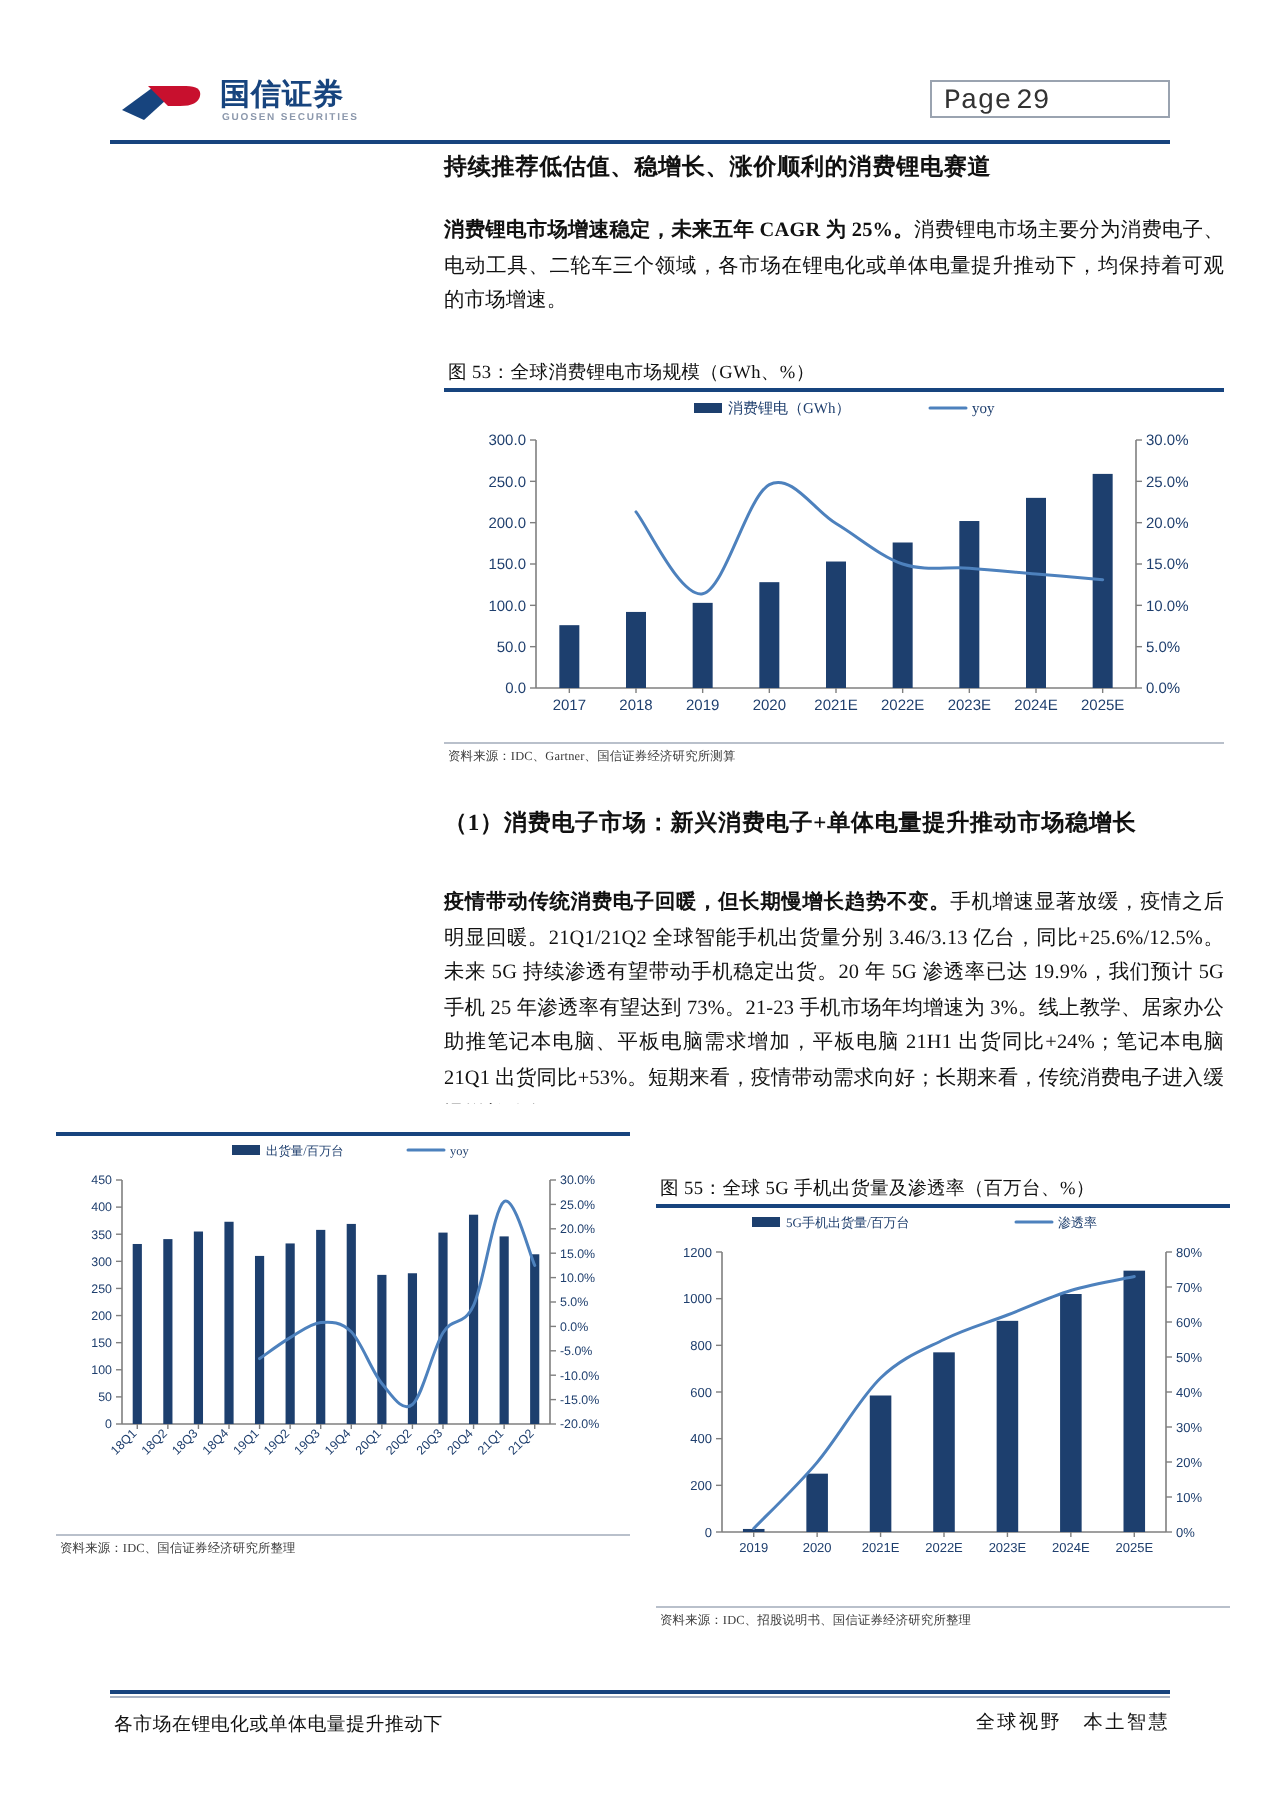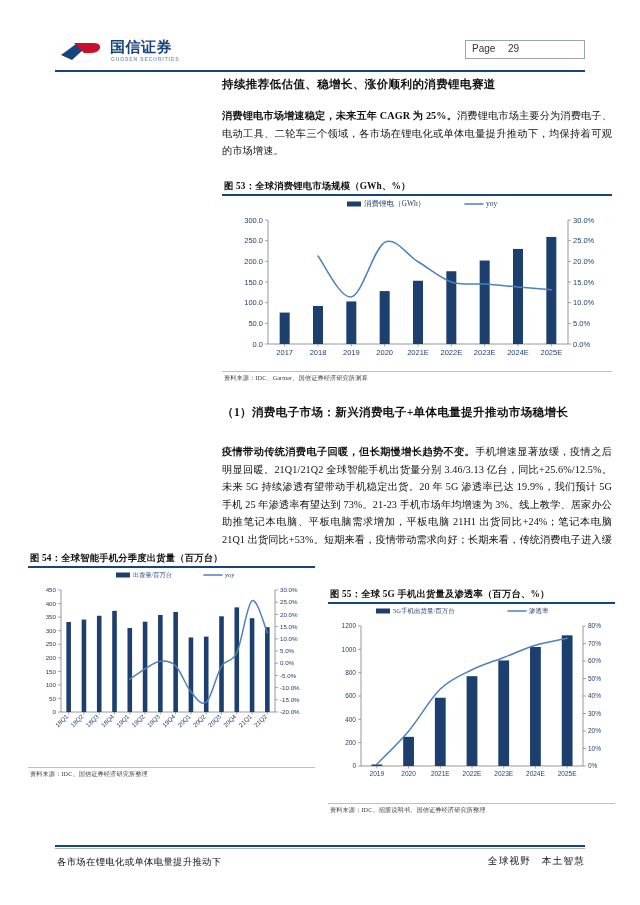--- a/index.html
+++ b/index.html
@@ -13,34 +13,34 @@
   
   .header{position:absolute;left:55px;top:36px;width:530px;height:32px;}
   .logo{position:absolute;left:5px;top:2px;width:165px;height:30px;}
   .logo-mark{position:absolute;left:0;top:3px;width:46px;height:20px;}
   .logo-cn{position:absolute;left:50px;top:0px;font-family:Liberation Sans, sans-serif;
     font-size:15px;font-weight:700;color:#17447e;letter-spacing:.5px;}
   .logo-en{position:absolute;left:51px;top:18px;font-family:"Liberation Sans",sans-serif;
     font-size:5px;font-weight:700;color:#8d99ad;letter-spacing:.9px;}
   .pagebox{position:absolute;right:0;top:4px;width:118px;height:17px;
     border:1px solid #9aa3b0;background:#fff;}
-  .pagebox span{position:absolute;left:6px;top:2px;font-family:Liberation Sans, sans-serif;
-    font-size:10px;color:#333;}
+  .pagebox span{position:absolute;left:6px;top:2px;font-family:Liberation Mono, monospace;
+    font-size:14px;color:#333;}
   .pagebox span.num{left:42px;}
   .headrule{position:absolute;left:55px;top:70px;width:530px;height:2px;background:#17447e;}
 
   
   .content{position:absolute;left:222px;top:76px;width:390px;}
   h1.sect{font-size:11.5px;font-weight:700;margin:0 0 14px 0;letter-spacing:.4px;line-height:1.5;}
   p.para{font-size:10.2px;line-height:1.72;margin:0;text-align:justify;letter-spacing:.1px;}
   p.para b{font-weight:700;}
 
   
   .fig{position:absolute;background:#fff;}
-  .fig-title{font-size:9.3px;font-weight:700;letter-spacing:.2px;color:#111;}
+  .fig-title{font-size:9.3px;font-weight:400;letter-spacing:.2px;color:#111;}
   .fig-rule{height:1.6px;background:#17447e;}
   .fig-src{font-size:6.2px;color:#3b3b3b;letter-spacing:.1px;
     font-family:"Liberation Serif",serif;}
   .fig-srcline{height:1px;background:#b9c0cb;}
 
   
   #fig53{left:222px;top:180px;width:390px;height:215px;}
   #fig53 .fig-title{position:absolute;left:2px;top:0;}
   #fig53 .fig-rule{position:absolute;left:0;top:14px;width:390px;}
   #fig53 .plotwrap{position:absolute;left:0;top:18px;width:390px;height:170px;}
@@ -177,21 +177,20 @@
     <div class="fig-srcline"></div>
     <div class="fig-src">资料来源：IDC、Gartner、国信证券经济研究所测算</div>
   </div>
 
   <div class="content" style="top:404px;">
     <h1 class="sect" style="margin-bottom:22px;">（1）消费电子市场：新兴消费电子+单体电量提升推动市场稳增长</h1>
     <p class="para"><b>疫情带动传统消费电子回暖，但长期慢增长趋势不变。</b><span>手机增速显著放缓，疫情之后明显回暖。21Q1/21Q2 全球智能手机出货量分别 3.46/3.13 亿台，同比+25.6%/12.5%。未来 5G 持续渗透有望带动手机稳定出货。20 年 5G 渗透率已达 19.9%，我们预计 5G 手机 25 年渗透率有望达到 73%。21-23 手机市场年均增速为 3%。线上教学、居家办公助推笔记本电脑、平板电脑需求增加，平板电脑 21H1 出货同比+24%；笔记本电脑 21Q1 出货同比+53%。短期来看，疫情带动需求向好；长期来看，传统消费电子进入缓慢增长阶段。</span></p>
   </div>
 
   <div class="fig" id="fig54">
-    <div class="fig-title">图 54：全球智能手机分季度出货量（百万台）</div>
     <div class="fig-rule"></div>
     <div class="plotwrap">
       <svg id="svg54" viewBox="0 0 287 190" width="287" height="190">
           <line x1="33" y1="20" x2="33" y2="142" class="axisline"></line>
           <line x1="247" y1="20" x2="247" y2="142" class="axisline"></line>
           <line x1="33" y1="142" x2="247" y2="142" class="axisline"></line>
           <line x1="30" y1="142" x2="33" y2="142" class="gridtick"></line>
           <text x="28" y="144.17" text-anchor="end" font-size="6.2" class="tick">0</text>
           <line x1="30" y1="128.44444444444446" x2="33" y2="128.44444444444446" class="gridtick"></line>
           <text x="28" y="130.61444444444444" text-anchor="end" font-size="6.2" class="tick">50</text>

